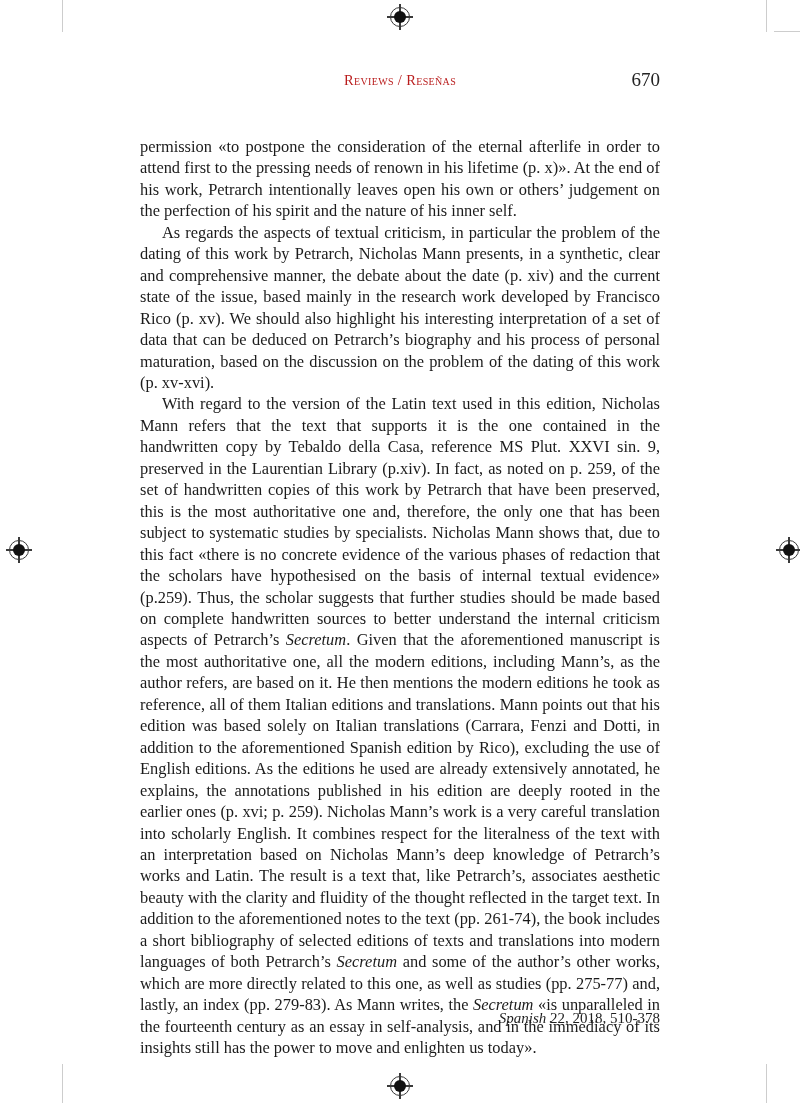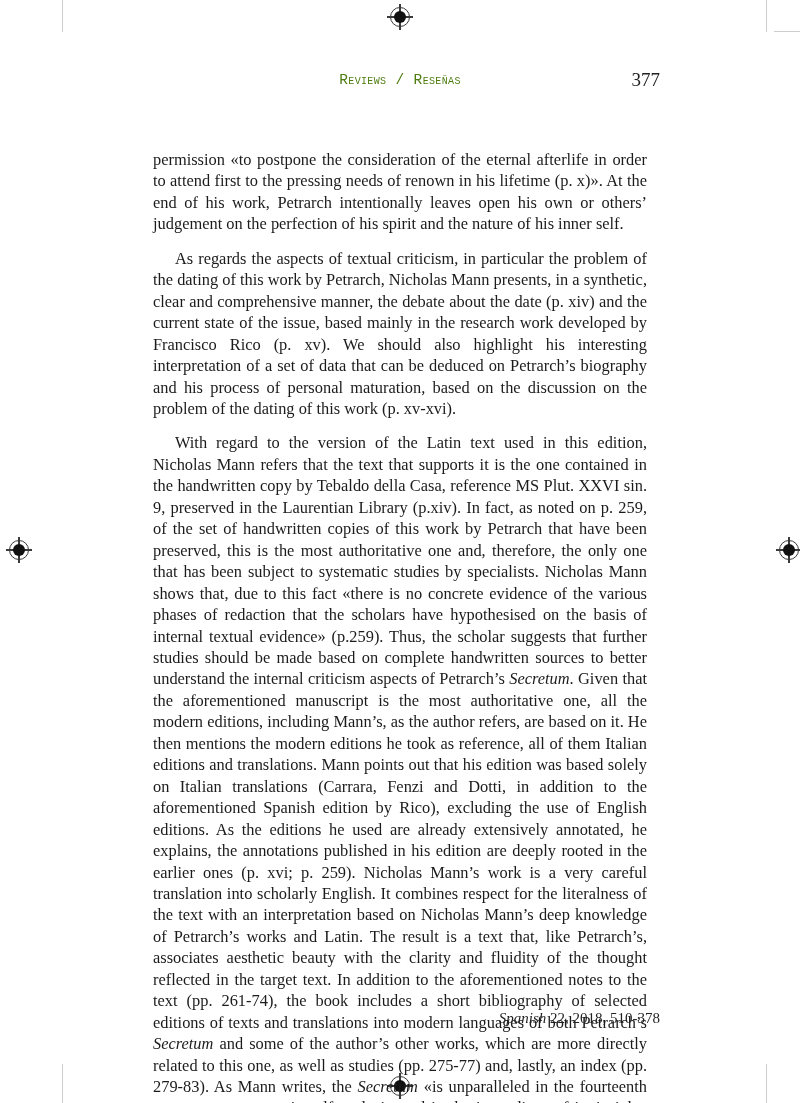--- a/index.html
+++ b/index.html
@@ -91,23 +91,22 @@
     height: 22px;
   }
   .running-head .head-title {
     position: absolute;
     left: 0;
     right: 0;
     text-align: center;
     font-size: 14.5px;
     font-variant: small-caps;
     letter-spacing: 0.35px;
-    color: #4d7c0f;
+    color: #b91c1c;
     white-space: nowrap;
-    font-family: Liberation Mono, monospace;
   }
   .running-head .folio {
     position: absolute;
     right: 0;
     top: -3px;
     font-size: 19px;
     color: #232323;
   }
 
   
@@ -117,21 +116,21 @@
     top: 136px;
     width: 520px;
     font-size: 16.4px;
     line-height: 21.45px;
     text-align: justify;
     text-justify: inter-word;
     color: #1b1b1b;
     -webkit-font-smoothing: antialiased;
   }
   .textblock p {
-    margin: 13px;
+    margin: 0;
     text-indent: 0;
     hyphens: none;
   }
   .textblock p.indent {
     text-indent: 22px;
   }
   .textblock i {
     font-style: italic;
   }
 
@@ -180,21 +179,21 @@
   </div>
   <div class="regmark right">
     <div class="cross-h"></div>
       <div class="cross-v"></div>
     <div class="ring"></div>
       <div class="dot"></div>
   </div>
 
   <div class="running-head">
     <div class="head-title">Reviews / Reseñas</div>
-    <div class="folio">377</div>
+    <div class="folio">670</div>
   </div>
 
   <div class="textblock">
       <p><span>permission «to postpone the consideration of the eternal afterlife in order to attend first to the pressing needs of renown in his lifetime (p. x)». At the end of his work, Petrarch intentionally leaves open his own or others’ judgement on the perfection of his spirit and the nature of his inner self.</span></p>
       <p class="indent"><span>As regards the aspects of textual criticism, in particular the problem of the dating of this work by Petrarch, Nicholas Mann presents, in a synthetic, clear and comprehensive manner, the debate about the date (p. xiv) and the current state of the issue, based mainly in the research work developed by Francisco Rico (p. xv). We should also highlight his interesting interpretation of a set of data that can be deduced on Petrarch’s biography and his process of personal maturation, based on the discussion on the problem of the dating of this work (p. xv-xvi).</span></p>
       <p class="indent"><span>With regard to the version of the Latin text used in this edition, Nicholas Mann refers that the text that supports it is the one contained in the handwritten copy by Tebaldo della Casa, reference MS Plut. XXVI sin. 9, preserved in the Laurentian Library (p.xiv). In fact, as noted on p. 259, of the set of handwritten copies of this work by Petrarch that have been preserved, this is the most authoritative one and, therefore, the only one that has been subject to systematic studies by specialists. Nicholas Mann shows that, due to this fact «there is no concrete evidence of the various phases of redaction that the scholars have hypothesised on the basis of internal textual evidence» (p.259). Thus, the scholar suggests that further studies should be made based on complete handwritten sources to better understand the internal criticism aspects of Petrarch’s </span><i>Secretum</i><span>. Given that the aforementioned manuscript is the most authoritative one, all the modern editions, including Mann’s, as the author refers, are based on it. He then mentions the modern editions he took as reference, all of them Italian editions and translations. Mann points out that his edition was based solely on Italian translations (Carrara, Fenzi and Dotti, in addition to the aforementioned Spanish edition by Rico), excluding the use of English editions. As the editions he used are already extensively annotated, he explains, the annotations published in his edition are deeply rooted in the earlier ones (p. xvi; p. 259). Nicholas Mann’s work is a very careful translation into scholarly English. It combines respect for the literalness of the text with an interpretation based on Nicholas Mann’s deep knowledge of Petrarch’s works and Latin. The result is a text that, like Petrarch’s, associates aesthetic beauty with the clarity and fluidity of the thought reflected in the target text. In addition to the aforementioned notes to the text (pp. 261-74), the book includes a short bibliography of selected editions of texts and translations into modern languages of both Petrarch’s </span><i>Secretum</i><span> and some of the author’s other works, which are more directly related to this one, as well as studies (pp. 275-77) and, lastly, an index (pp. 279-83). As Mann writes, the </span><i>Secretum</i><span> «is unparalleled in the fourteenth century as an essay in self-analysis, and in the immediacy of its insights still has the power to move and enlighten us today».</span></p>
     </div>
 
   <div class="colophon">
     <i>Spanish</i><span> 22, 2018, 510-378</span>

